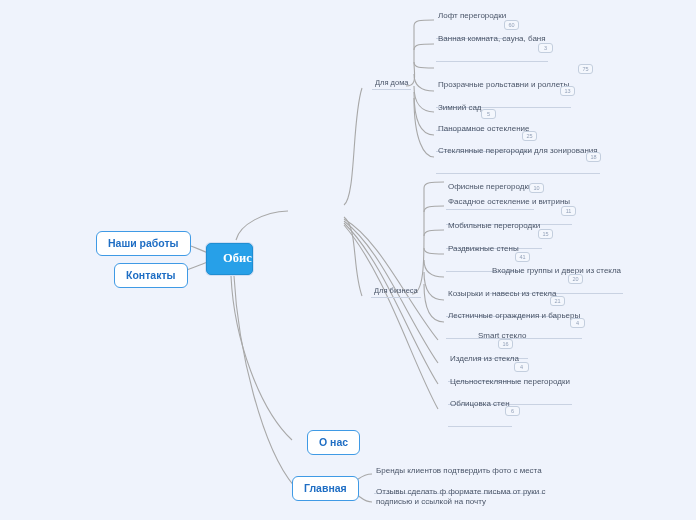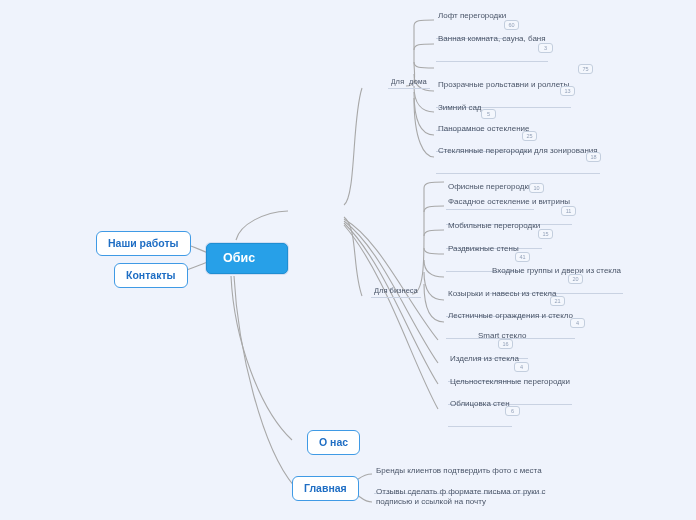--- a/index.html
+++ b/index.html
@@ -33,23 +33,24 @@
     white-space: nowrap;
   }
   
   .root {
     background: #27a0e8;
     border: 1px solid #1f8ed2;
     border-radius: 5px;
     color: #ffffff;
     font-size: 12.5px;
     font-weight: bold;
-    padding: 7px 32px 8px 16px;
+    padding: 7px 0 8px 16px;
     text-align: center;
     box-shadow: 0 0 0 1px rgba(120,160,210,0.25);
+    font-family: Liberation Serif, serif;
   }
   
   .boxed {
     background: #ffffff;
     border: 1.6px solid #3f9ae5;
     border-radius: 6px;
     color: #1f6ec4;
     font-size: 10.5px;
     font-weight: bold;
     padding: 5px 11px 6px 11px;
@@ -143,21 +144,21 @@
   </div>
 
   <div class="node boxed" style="left:114px; top:263px;">
     <span>Контакты</span>
   </div>
   <div class="node boxed" style="left:96px; top:231px;">
     <span>Наши работы</span>
   </div>
 
 
-  <div class="node branch" style="left:388px; top:78px;font-family:Liberation Mono, monospace;">
+  <div class="node branch" style="left:372px; top:78px;">
     <span>Для дома</span>
   </div>
 
   <div class="node leaf nowrap" style="left:436px; top:11px;">
     <span>Лофт перегородки</span>
   </div>
   <div class="badge" style="left:504px; top:20px;">
     <span>60</span>
   </div>
 
@@ -240,21 +241,21 @@
   </div>
 
   <div class="node leaf nowrap" style="left:446px; top:289px;">
     <span>Козырьки и навесы из стекла</span>
   </div>
   <div class="badge" style="left:550px; top:296px;">
     <span>21</span>
   </div>
 
   <div class="node leaf nowrap" style="left:446px; top:311px;">
-    <span>Лестничные ограждения и стекло</span>
+    <span>Лестничные ограждения и барьеры</span>
   </div>
   <div class="badge" style="left:570px; top:318px;">
     <span>4</span>
   </div>
 
   <div class="node leaf nowrap" style="left:444px; top:331px;margin-left:32px;">
     <span>Smart стекло</span>
   </div>
   <div class="badge" style="left:498px; top:339px;">
     <span>16</span>

